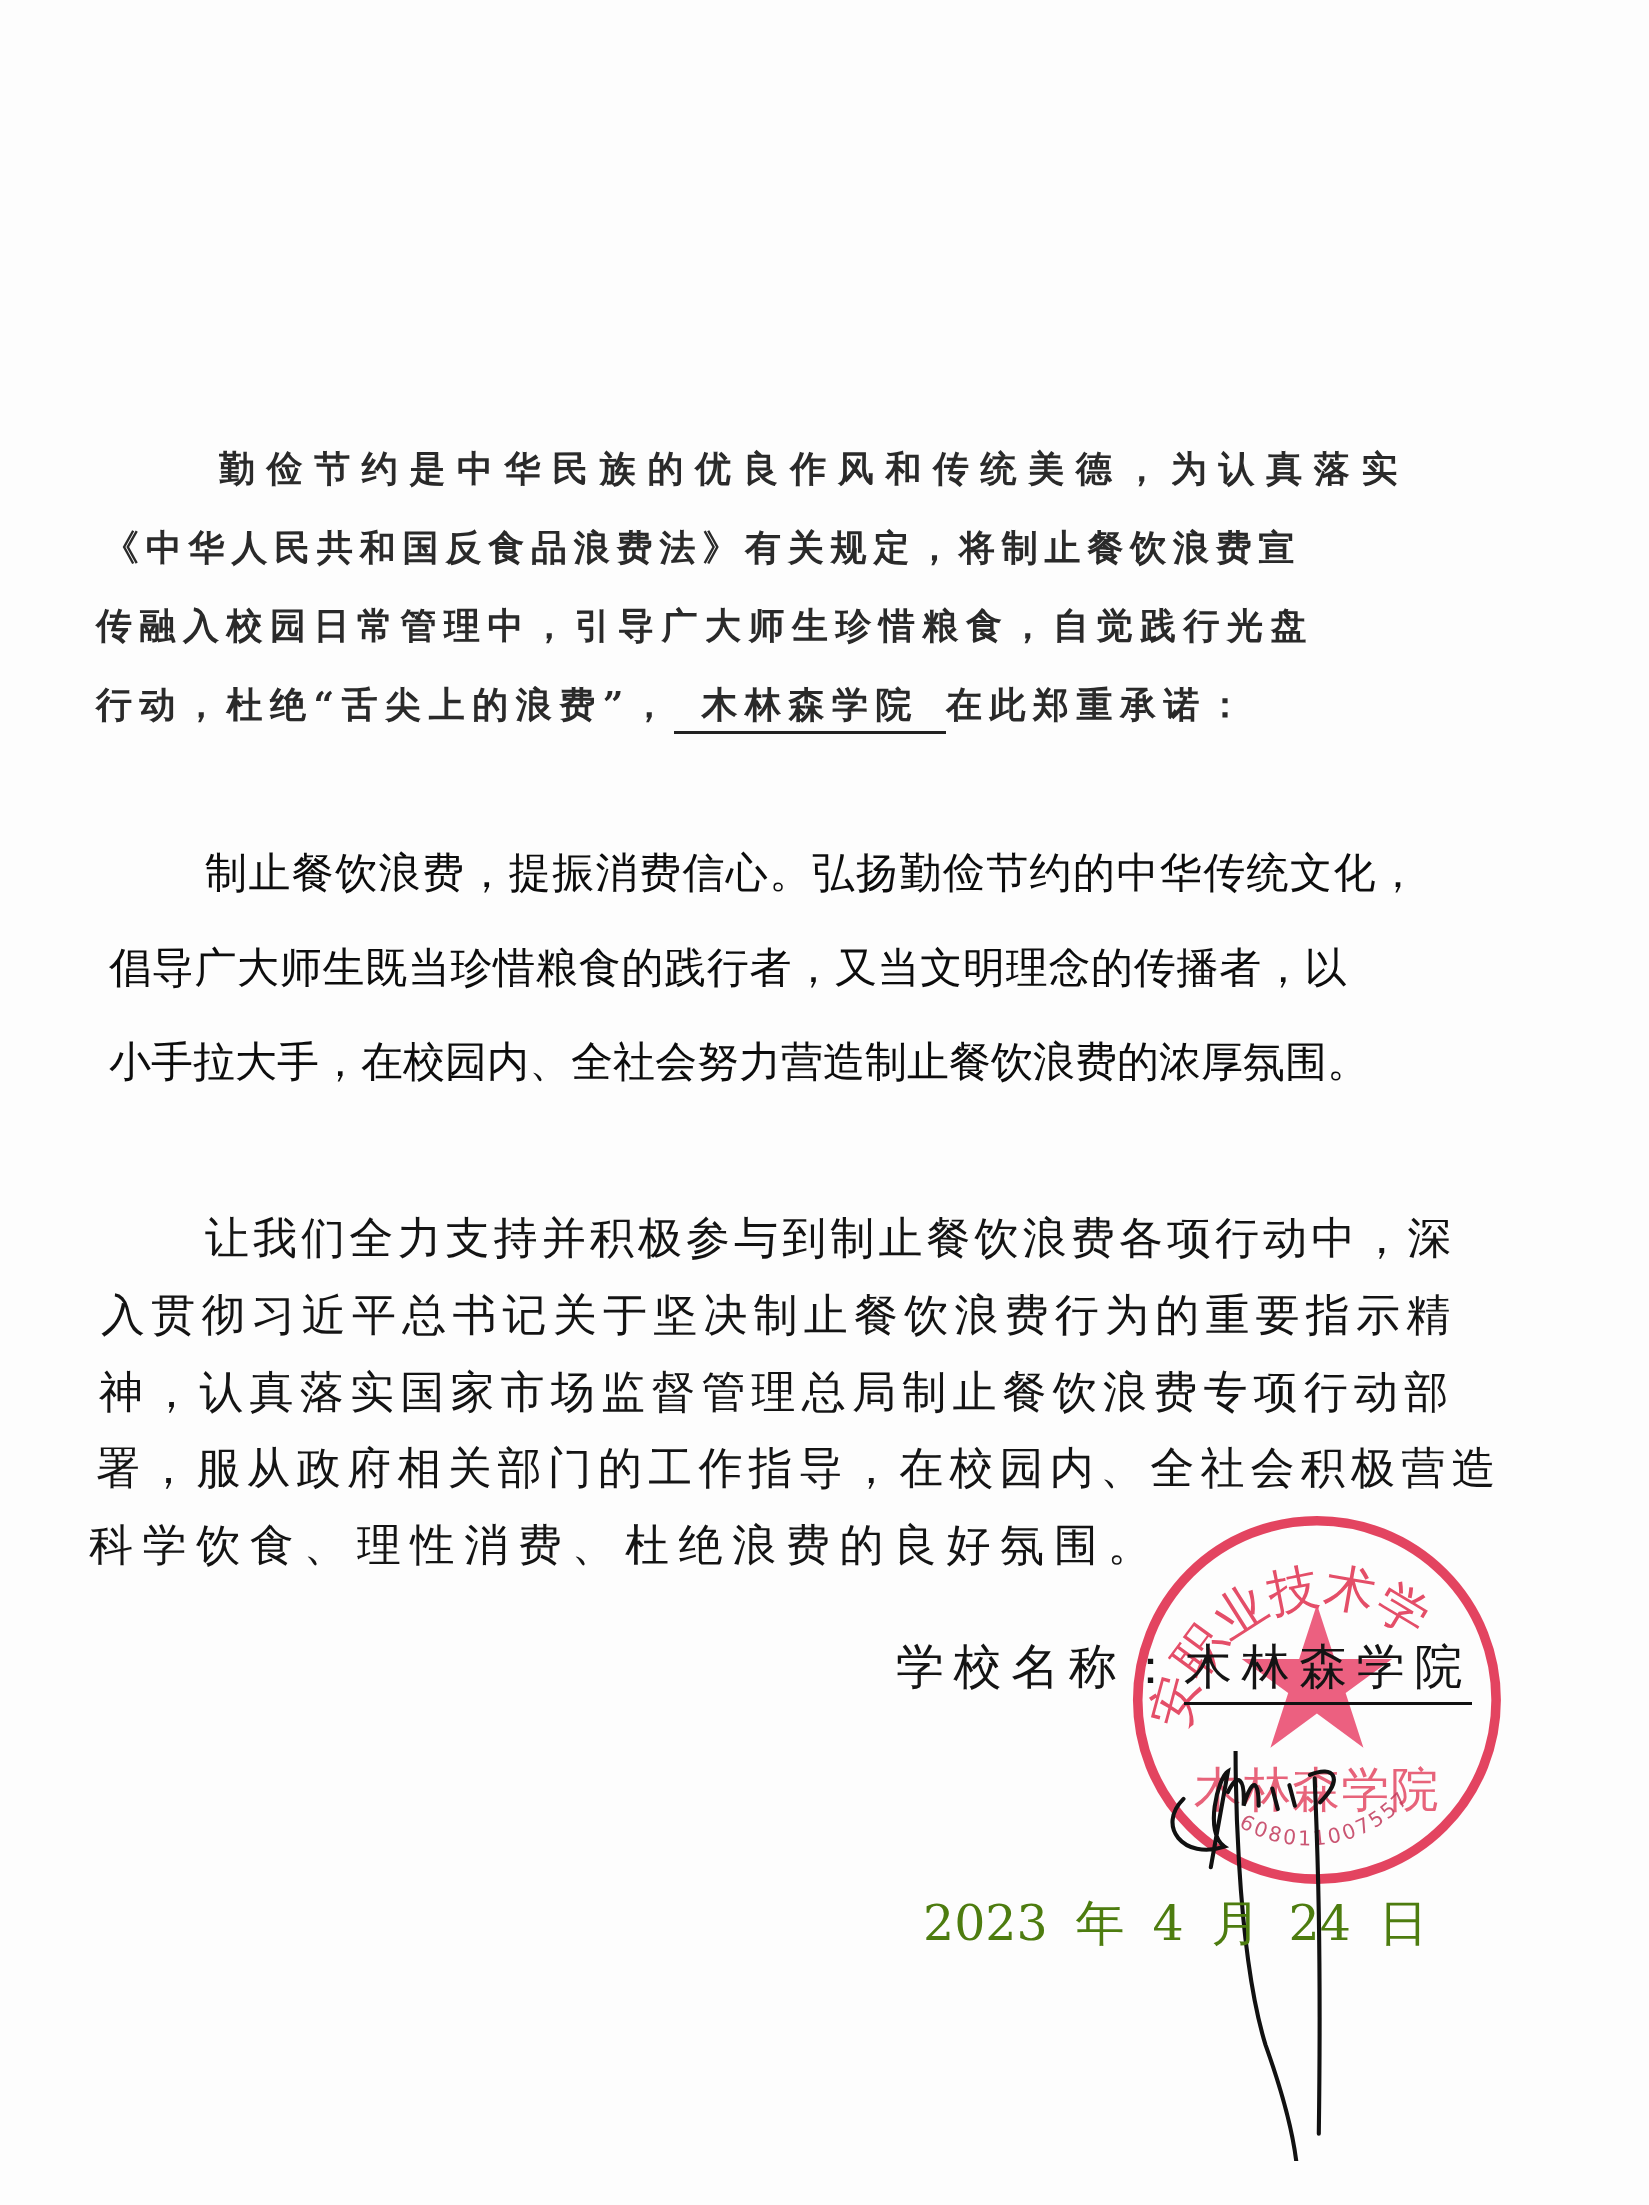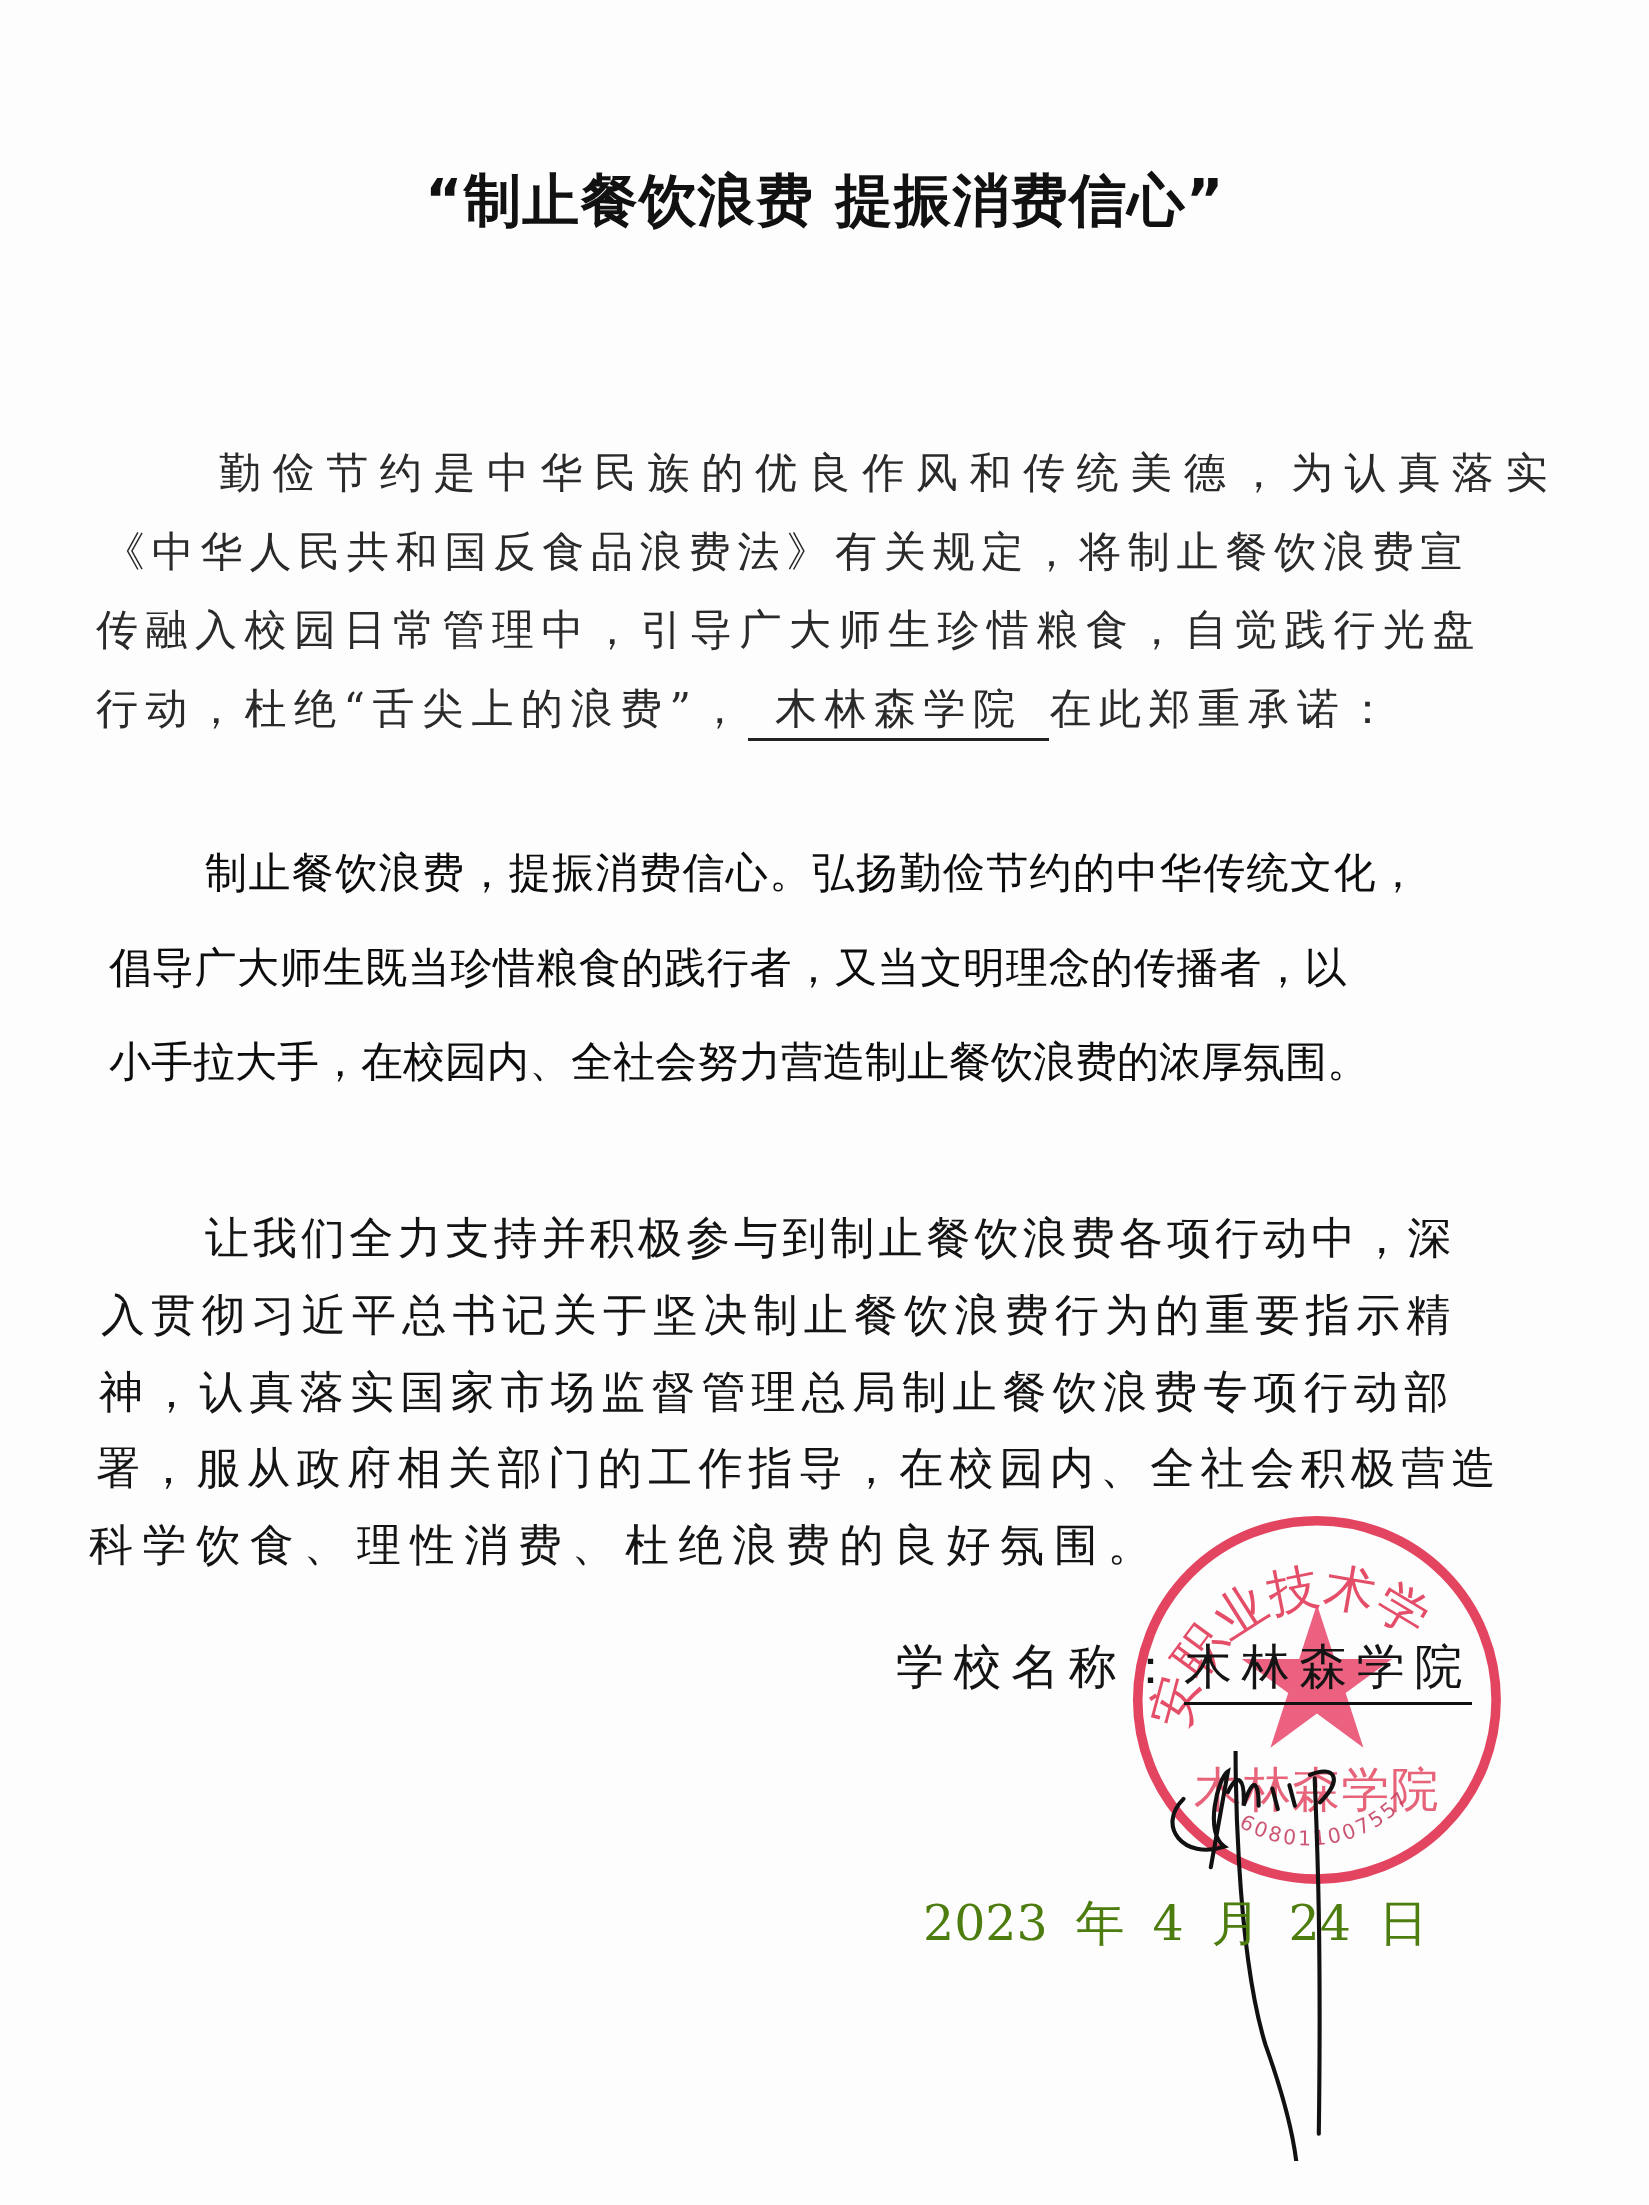--- a/index.html
+++ b/index.html
@@ -3,36 +3,35 @@
 <meta charset="utf-8">
 <style>
   html, body { margin: 0; padding: 0; background: #ffffff; }
   body { width: 1650px; height: 2205px; position: relative; overflow: hidden; }
   .page { position: absolute; left: 0; top: 0; width: 1650px; height: 2205px; background: #fdfdfd; }
   .title { position: absolute; left: 0; width: 1650px; text-align: center;
            font-family: "DejaVu Sans", sans-serif; font-weight: bold; color: #111; }
   .t1 { top: 163px; font-size: 57px; letter-spacing: 1.4px; }
   .t2 { top: 311px; font-size: 57px; letter-spacing: 2.7px; }
   .line { position: absolute; white-space: nowrap; color: #1a1a1a; }
-  .p1 { font-family: "DejaVu Serif", serif; font-size: 42px; color: #2a2a2a; }
+  .p1 { font-family: "DejaVu Serif", serif; font-size: 36px; color: #2a2a2a; font-weight: bold; }
   .p2 { font-family: "DejaVu Sans", sans-serif; font-weight: normal; font-size: 42px; color: #0d0d0d; }
   .p3 { font-family: "DejaVu Serif", serif; font-size: 44px; color: #141414; }
   .u { display: inline-block; border-bottom: 3.4px solid #222; padding: 0 27px 1.4px 27px; }
   .sig { position: absolute; font-family: "DejaVu Serif", serif; font-size: 48px; color: #141414; white-space: nowrap; }
   .sig .val { display: inline-block; border-bottom: 3.4px solid #111; padding-bottom: 2.7px; }
   .date { position: absolute; font-family: "DejaVu Serif", serif; font-size: 49px; color: #4d7c0f; white-space: nowrap; word-spacing: 12.3px; }
   .stamp { position: absolute; left: 1122px; top: 1505px; width: 383px; height: 383px; pointer-events: none; }
   .signature { position: absolute; left: 1163px; top: 1751px; width: 246px; height: 410px; pointer-events: none; }
 </style>
 </head>
 <body>
 
 <div class="page">
 
-  <div class="title t1">“制止餐饮浪费  提振消费信心”</div>
 
   <div>
     <div class="line p1" style="left:219px; top:445px; letter-spacing:11.6px;">勤俭节约是中华民族的优良作风和传统美德，为认真落实</div>
     <div class="line p1" style="left:103px; top:524px; letter-spacing:6.8px;">《中华人民共和国反食品浪费法》有关规定，将制止餐饮浪费宣</div>
     <div class="line p1" style="left:96px; top:602px; letter-spacing:7.5px;">传融入校园日常管理中，引导广大师生珍惜粮食，自觉践行光盘</div>
     <div class="line p1" style="left:96px; top:681px; letter-spacing:7.5px;">
       <span>行动，杜绝“舌尖上的浪费”，</span><span class="u">木林森学院</span><span>在此郑重承诺：</span>
     </div>
   </div>
 

